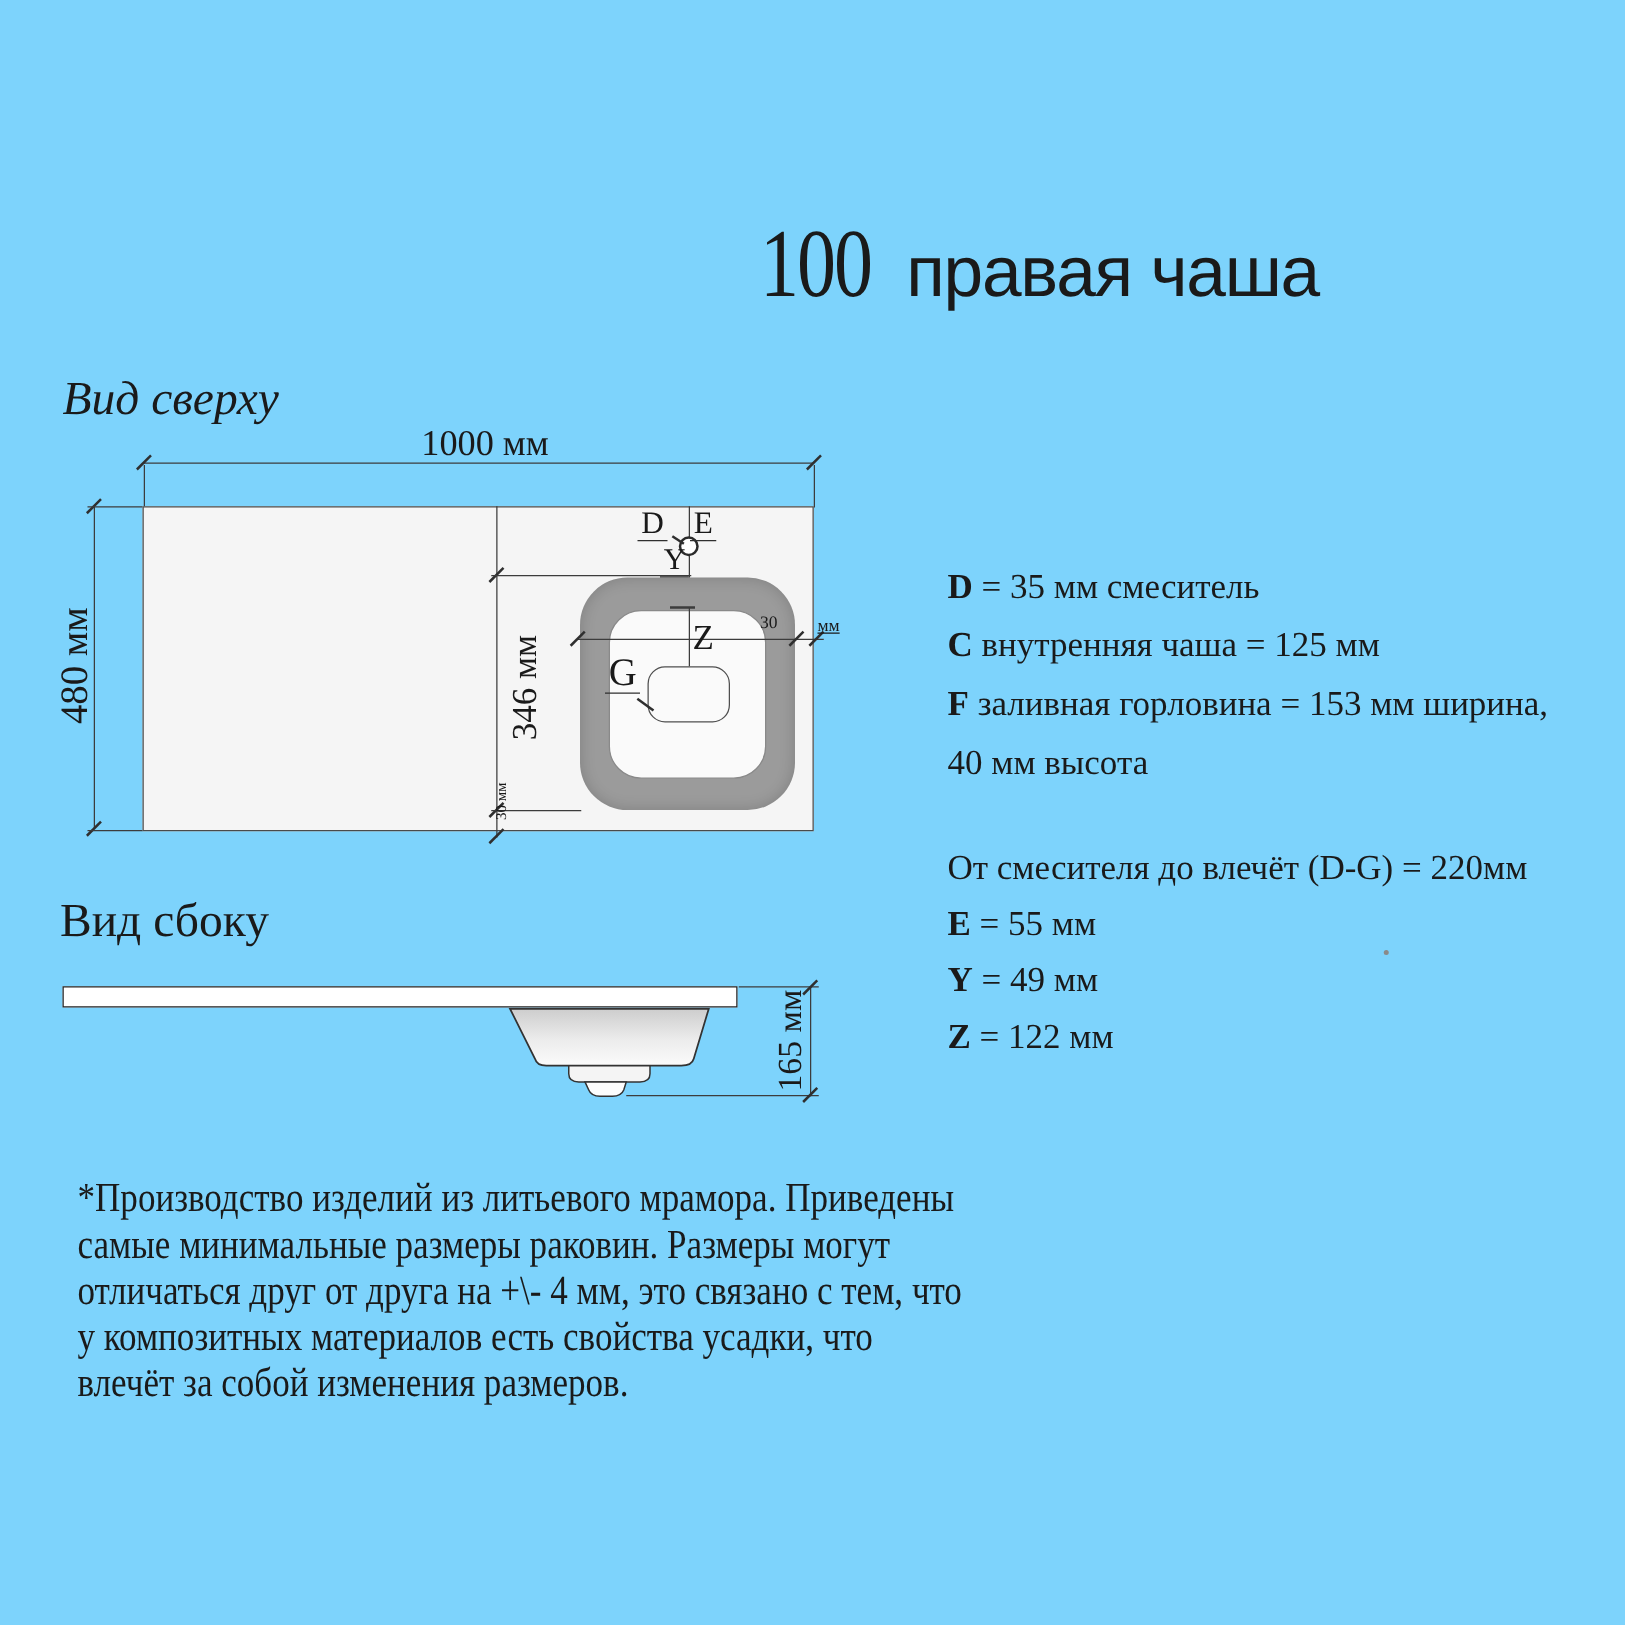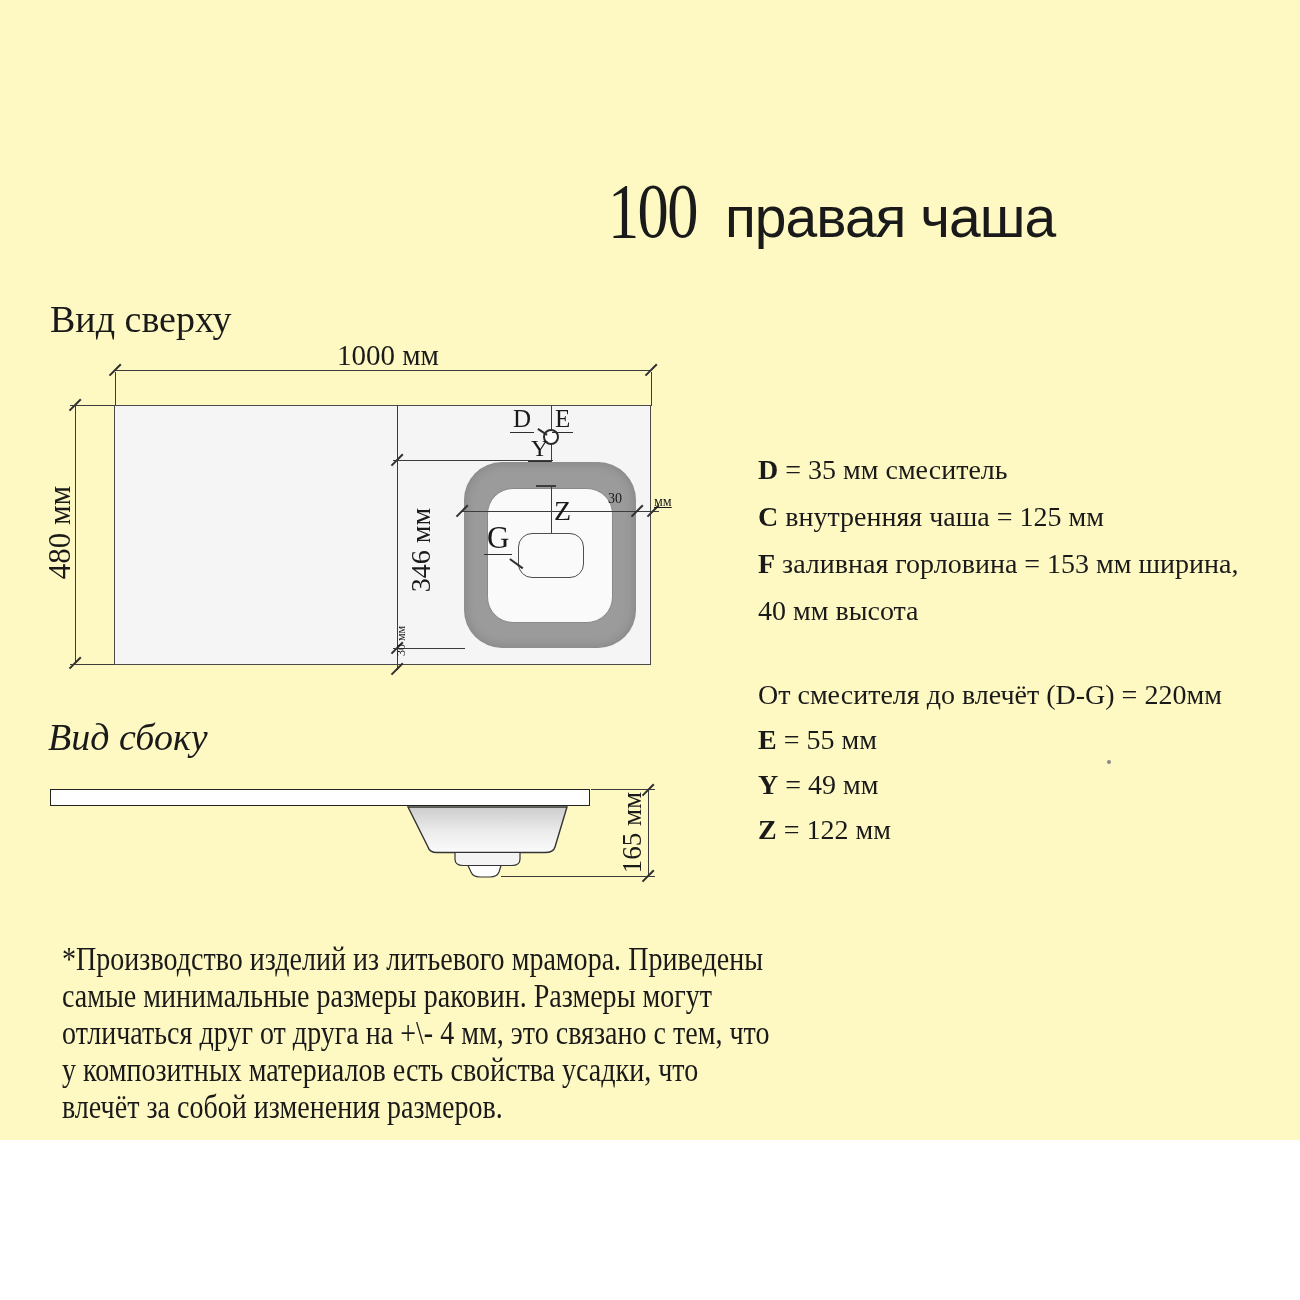--- a/index.html
+++ b/index.html
@@ -1,16 +1,16 @@
 <!DOCTYPE html>
 <html><head>
 <meta charset="utf-8">
 <style>
   html,body{margin:0;padding:0;background:#ffffff;}
-  #canvas{position:relative;width:1300px;height:1140px;background:#fef9c3;overflow:hidden;
+  #canvas{position:relative;width:1300px;height:1300px;background:#7dd3fc;overflow:hidden;
           font-family:"Liberation Serif", serif;color:#1a1a1a;}
 
   
   .hline{position:absolute;height:1px;background:#3c3c3c;}
   .vline{position:absolute;width:1px;background:#3c3c3c;}
   .tick{position:absolute;width:16px;height:1.6px;background:#2f2f2f;transform:rotate(-45deg);}
   .leader{position:absolute;height:1.5px;background:#2f2f2f;transform-origin:left center;}
 
   
   .page-title{position:absolute;left:608px;top:172px;display:flex;align-items:baseline;white-space:nowrap;}
@@ -59,21 +59,21 @@
 </head>
 <body>
 
 <div id="canvas">
 
   <div class="page-title">
     <span class="title-num">100</span>
     <span class="title-text">правая чаша</span>
   </div>
 
-  <div class="view-label" style="left:50px;top:300px;">Вид сверху</div>
+  <div class="view-label" style="left:50px;top:300px;font-style:italic;">Вид сверху</div>
 
   <div class="countertop"></div>
 
   <div class="hline" style="left:115px;top:370px;width:536px;"></div>
   <div class="tick" style="left:107px;top:369px;"></div>
   <div class="tick" style="left:643px;top:369px;"></div>
   <div class="vline" style="left:115px;top:372px;height:33px;"></div>
   <div class="vline" style="left:651px;top:372px;height:34px;"></div>
   <div class="dim-label" style="left:318px;top:341px;width:140px;text-align:center;font-size:29px;">1000 мм</div>
 
@@ -111,21 +111,21 @@
   <div class="marker" style="left:552px;top:406px;font-size:25px;"><span class="u">E</span></div>
   <div class="marker" style="left:528px;top:436px;font-size:24px;"><span class="u">Y</span></div>
 
   <div class="hline" style="left:536px;top:485px;width:20px;height:2px;"></div>
   <div class="vline" style="left:551px;top:486px;height:47px;"></div>
   <div class="marker" style="left:554px;top:497px;font-size:28px;">Z</div>
 
   <div class="marker" style="left:484px;top:522px;font-size:31px;"><span class="u">G</span></div>
   <div class="leader" style="left:510px;top:558px;width:16px;transform:rotate(36deg);"></div>
 
-  <div class="view-label" style="left:48px;top:718px;font-style:italic;">Вид сбоку</div>
+  <div class="view-label" style="left:48px;top:718px;">Вид сбоку</div>
 
   <div class="slab"></div>
 
   <svg class="side-bowl-svg" width="260" height="80" viewBox="0 0 260 80">
     <defs>
       <linearGradient id="bowlShade" x1="0" y1="0" x2="0" y2="1">
         <stop offset="0" stop-color="#cdcdcd"></stop>
         <stop offset="0.55" stop-color="#ececec"></stop>
         <stop offset="1" stop-color="#fbfbfb"></stop>
       </linearGradient>

